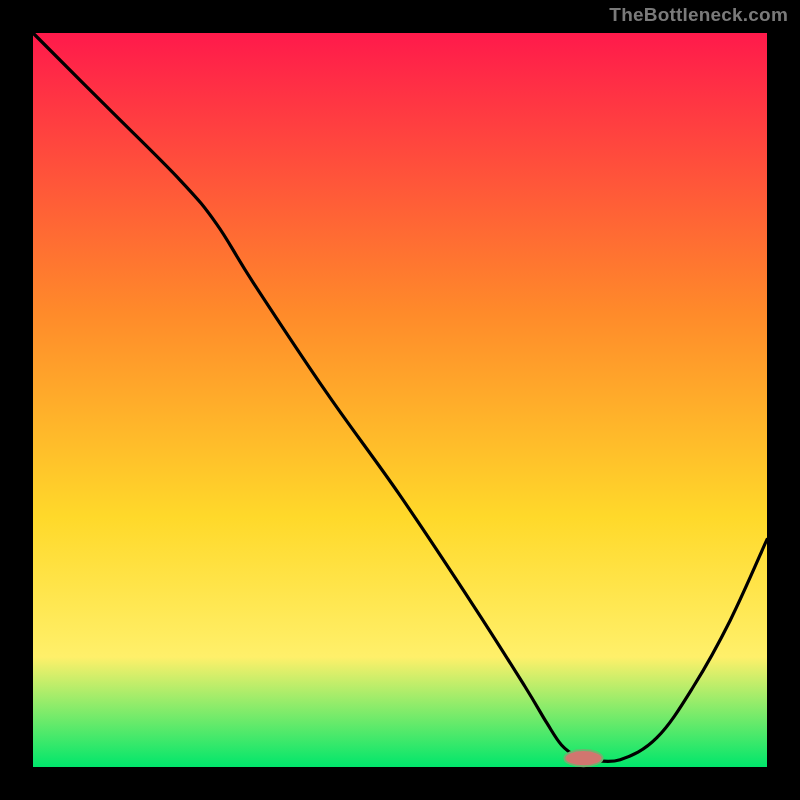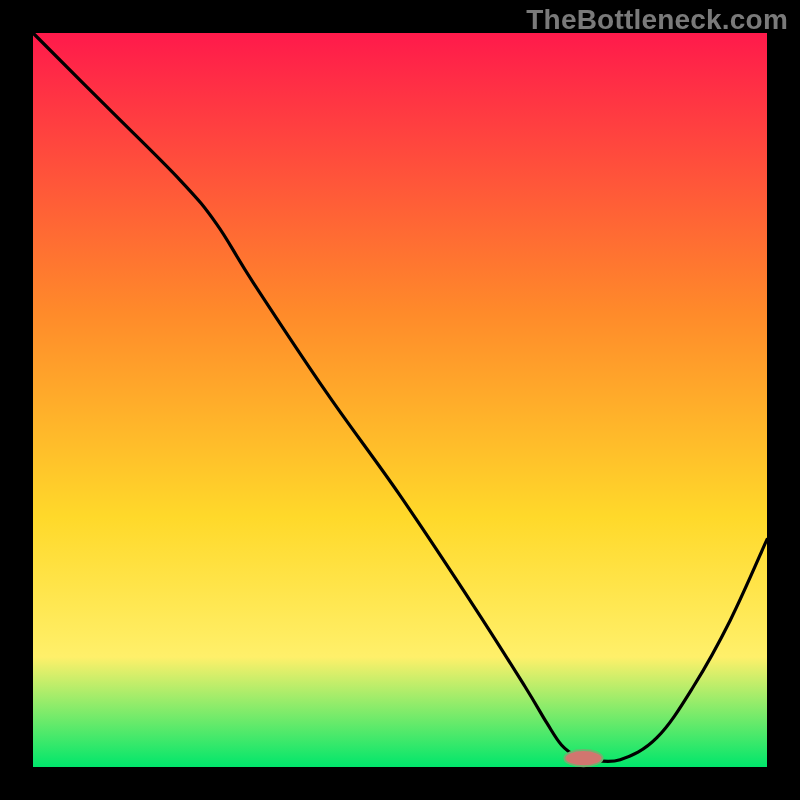--- a/index.html
+++ b/index.html
@@ -3,21 +3,21 @@
 <meta charset="utf-8">
 <style>
   * { margin: 0; padding: 0; box-sizing: border-box; }
   html, body { width: 800px; height: 800px; overflow: hidden; background: #000; }
   .stage { position: relative; width: 800px; height: 800px; background: #000; }
   .watermark {
     position: absolute;
     top: 4px;
     right: 12px;
     font-family: Arial, Helvetica, sans-serif;
-    font-size: 28px;
+    font-size: 19px;
     font-weight: 600;
     color: #7a7a7a;
     letter-spacing: 0.2px;
     user-select: none;
   }
   svg.plot { position: absolute; left: 0; top: 0; }
 </style>
 </head>
 <body>
 <div class="stage">

